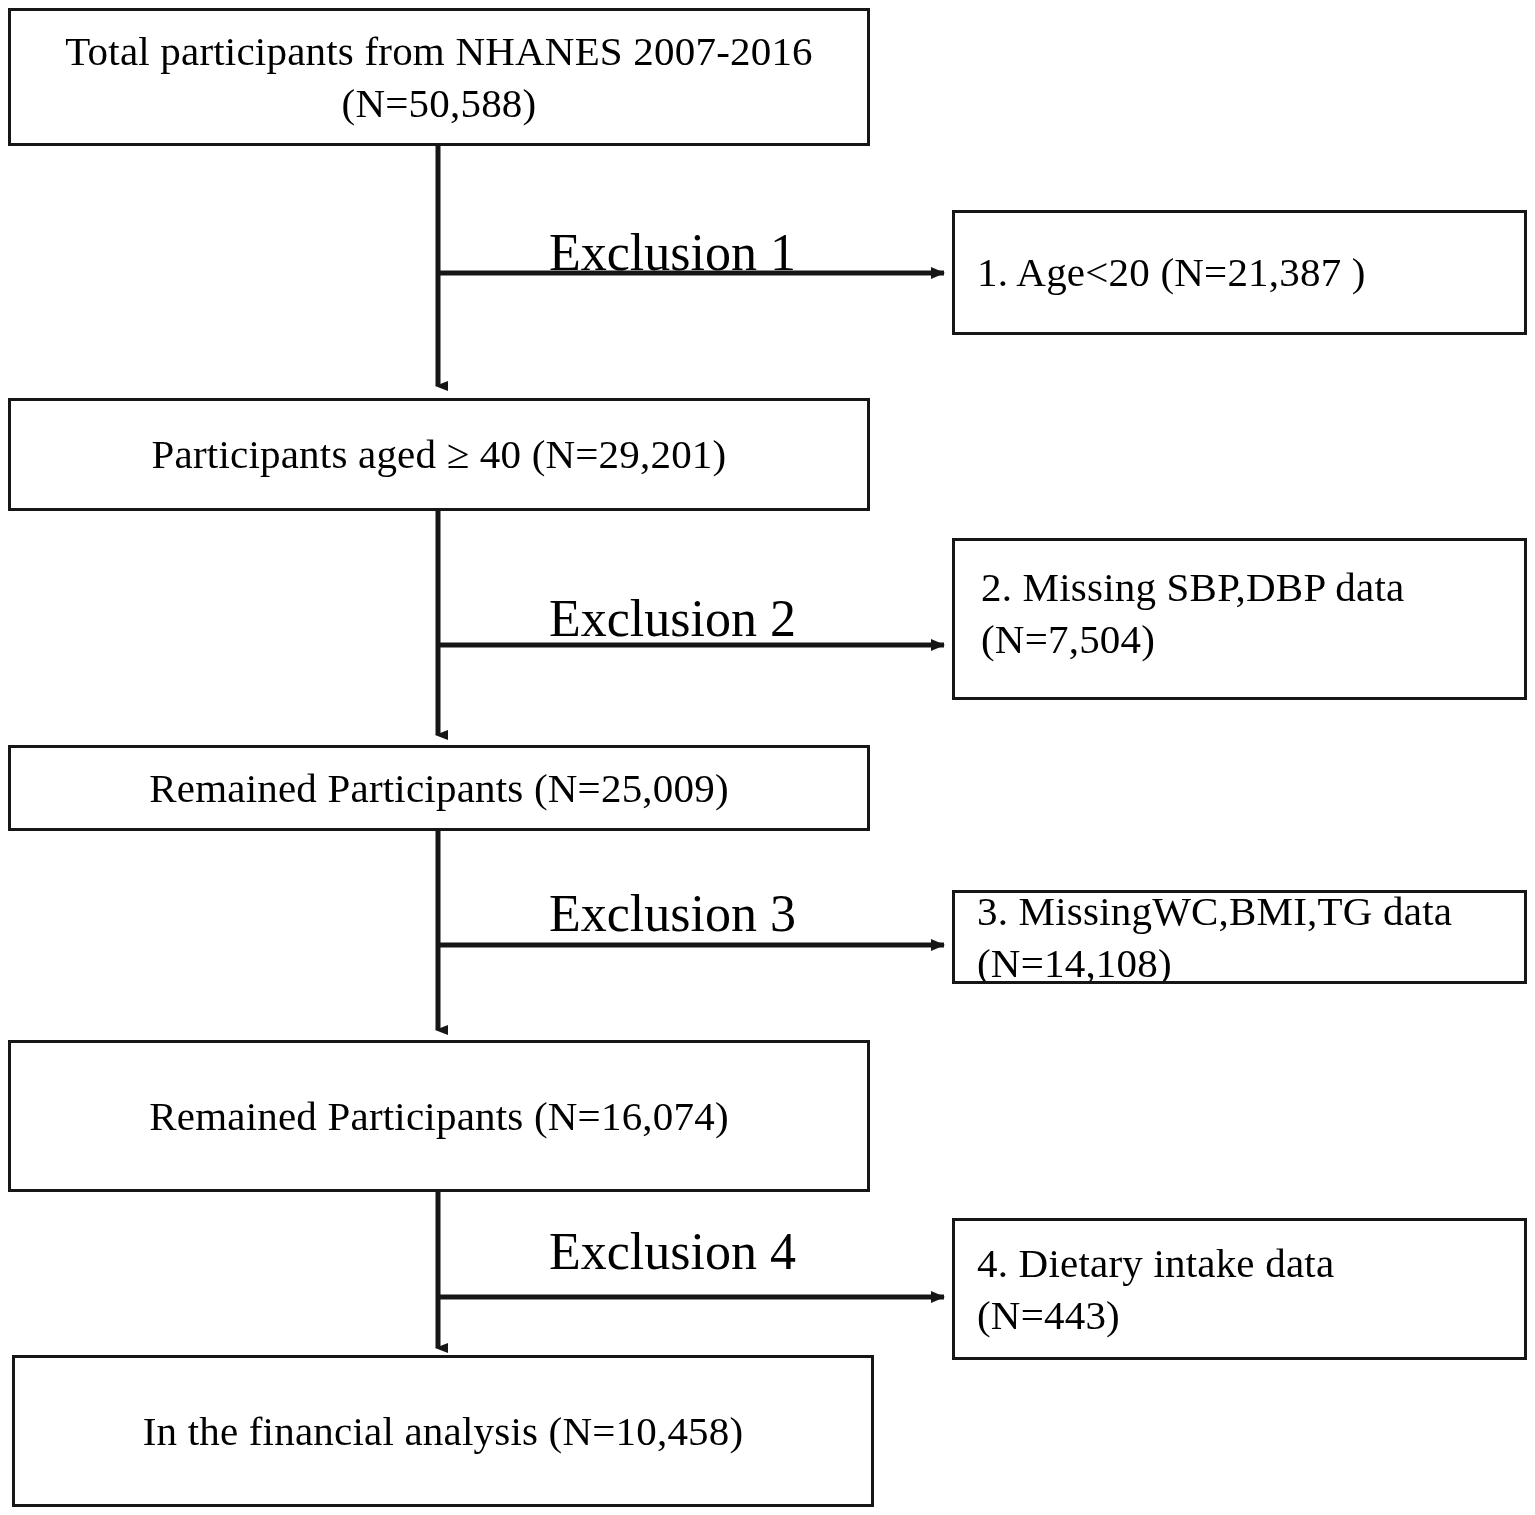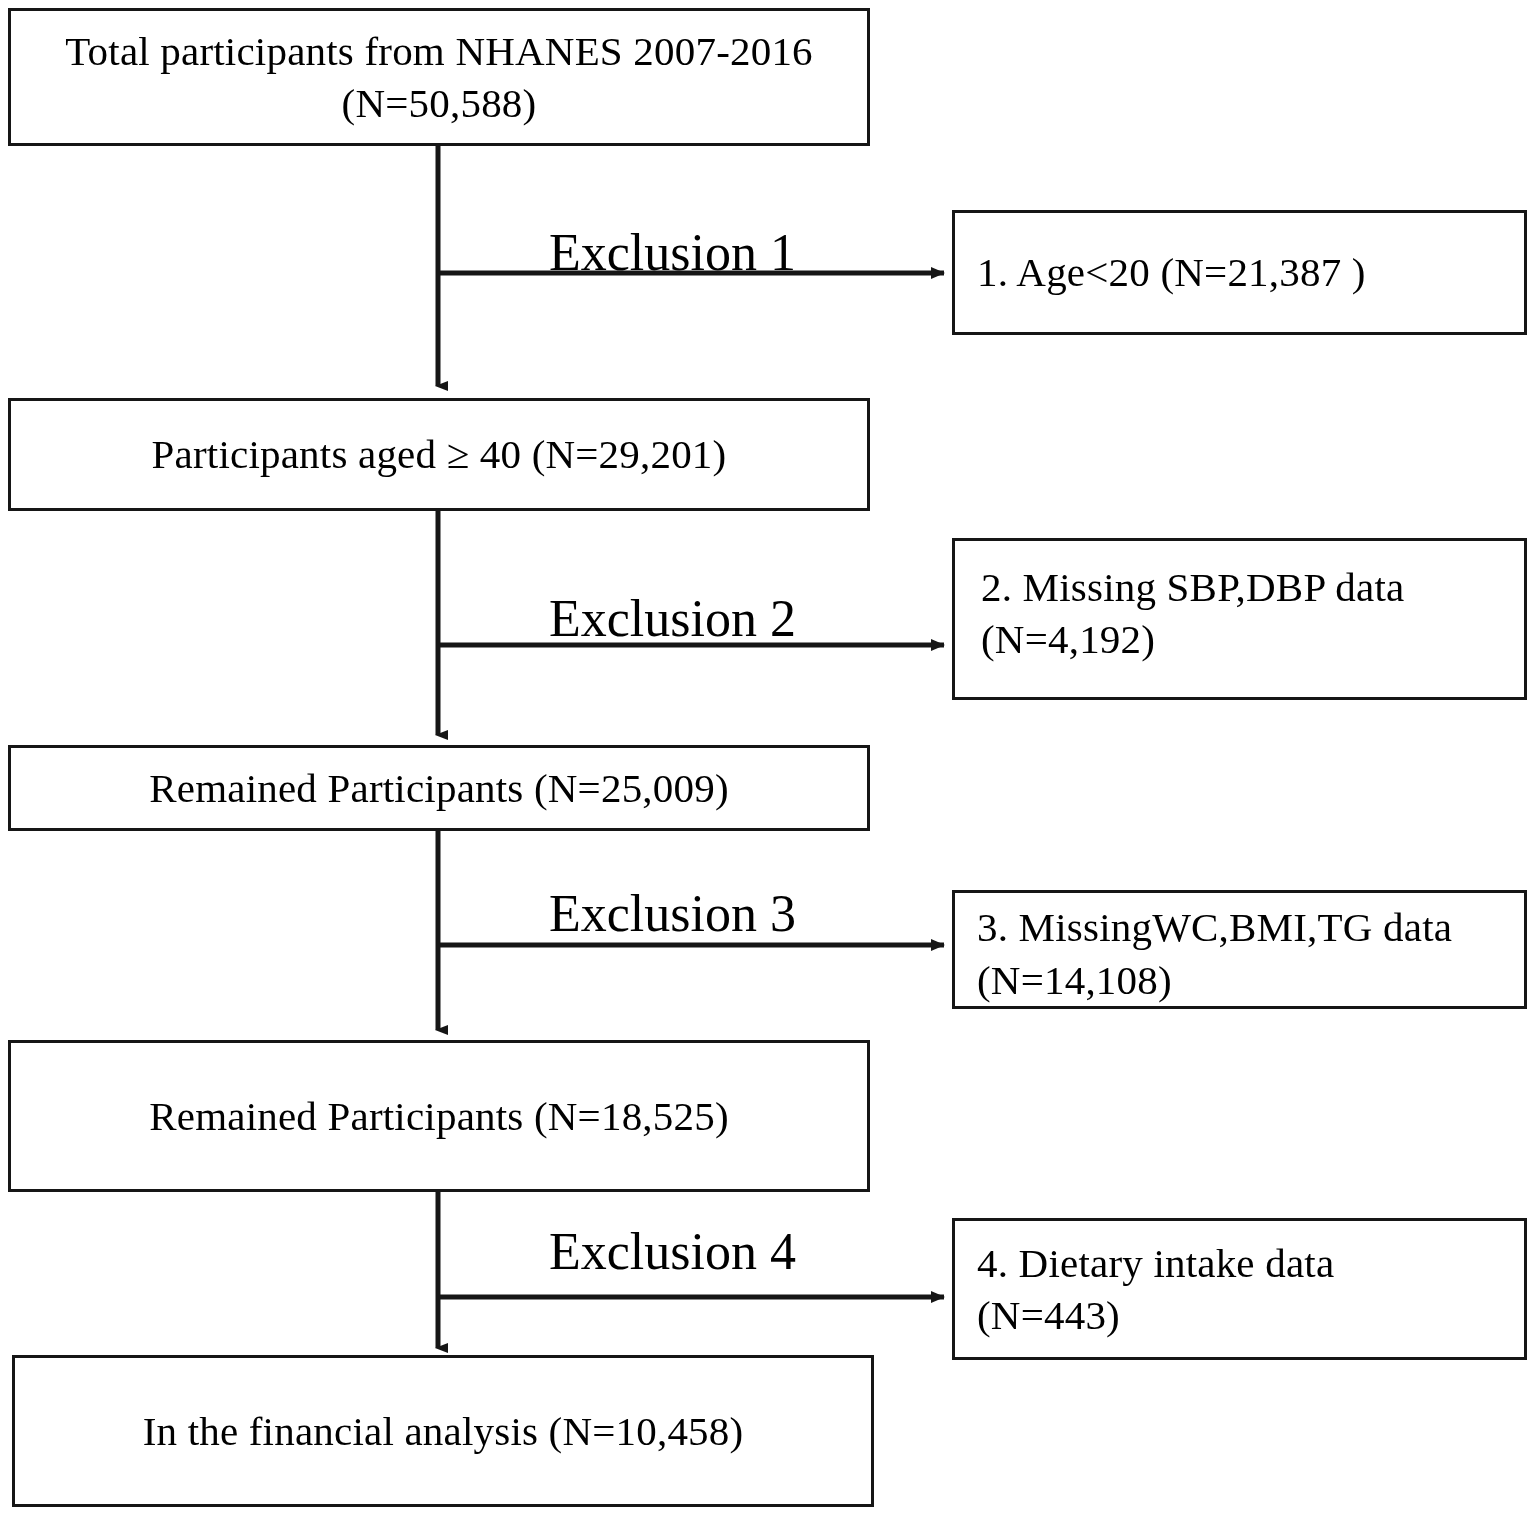--- a/index.html
+++ b/index.html
@@ -100,37 +100,37 @@
 
   <div class="node-box centered" style="left:8px; top:398px; width:862px; height:113px;">
     <span class="node-text">Participants aged ≥ 40 (N=29,201)</span>
   </div>
 
   <div class="node-box centered" style="left:8px; top:745px; width:862px; height:86px;">
     <span class="node-text">Remained Participants (N=25,009)</span>
   </div>
 
   <div class="node-box centered" style="left:8px; top:1040px; width:862px; height:152px;">
-    <span class="node-text">Remained Participants (N=18,525)</span>
+    <span class="node-text">Remained Participants (N=16,074)</span>
   </div>
 
   <div class="node-box centered" style="left:12px; top:1355px; width:862px; height:152px;">
     <span class="node-text">In the financial analysis  (N=10,458)</span>
   </div>
 
   <div class="node-box left-aligned" style="left:952px; top:210px; width:575px; height:125px;">
     <span class="node-text">1. Age&lt;20 (N=21,387 )</span>
   </div>
 
   <div class="node-box left-aligned" style="left:952px; top:538px; width:575px; height:162px; align-items:flex-start;">
     <span class="node-text indented" style="margin-top:20px;">2.  Missing SBP,DBP data
- (N=4,192)</span>
+ (N=7,504)</span>
   </div>
 
-  <div class="node-box left-aligned" style="left:952px; top:890px; width:575px; height:119px;align-items:flex-end;">
+  <div class="node-box left-aligned" style="left:952px; top:890px; width:575px; height:94px;">
     <span class="node-text">3. MissingWC,BMI,TG data
   (N=14,108)</span>
   </div>
 
   <div class="node-box left-aligned" style="left:952px; top:1218px; width:575px; height:142px;">
     <span class="node-text">4. Dietary intake data
   (N=443)</span>
   </div>
 
   <span class="edge-label" style="left:549px; top:227px;">Exclusion 1</span>

